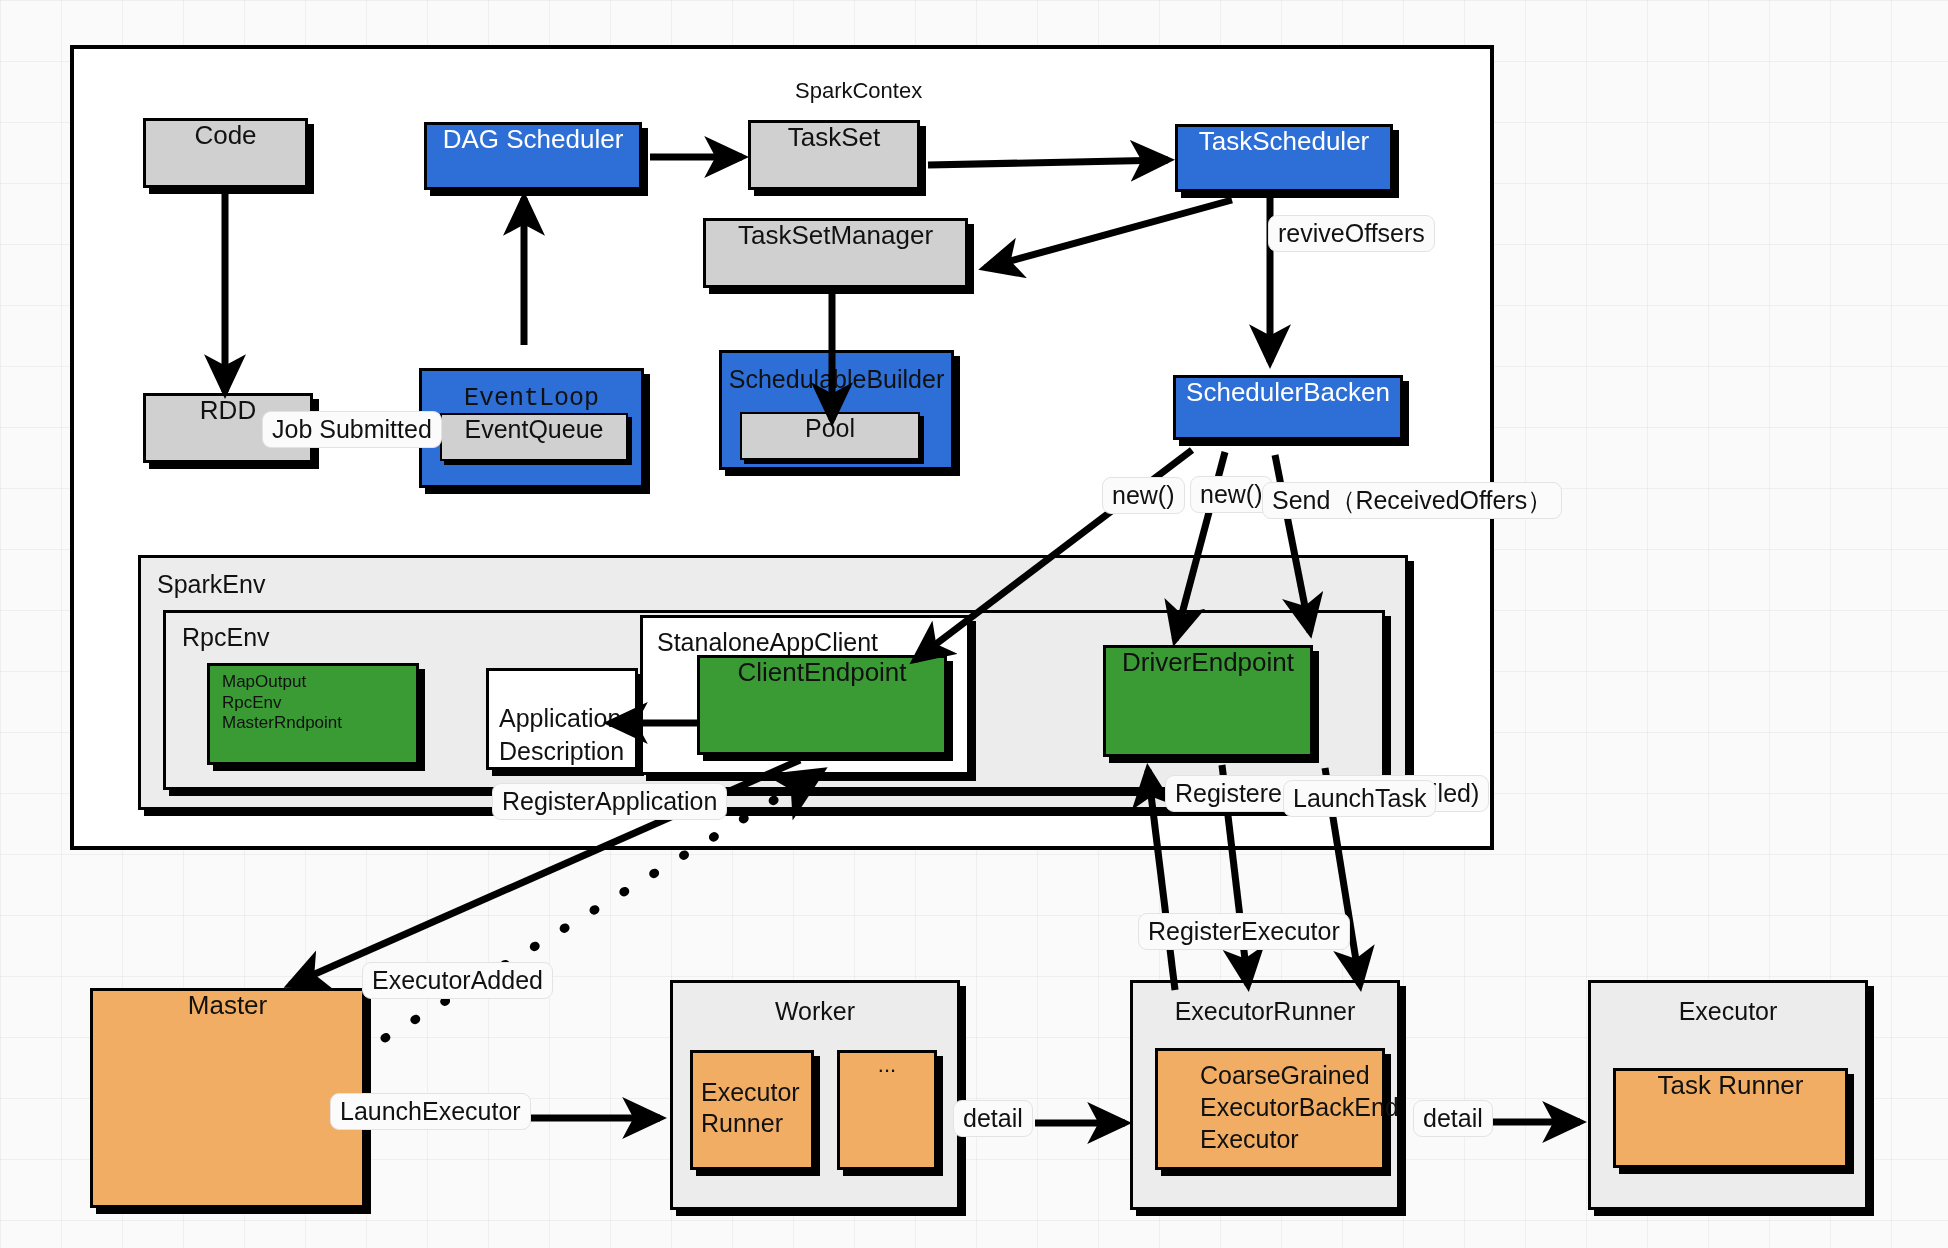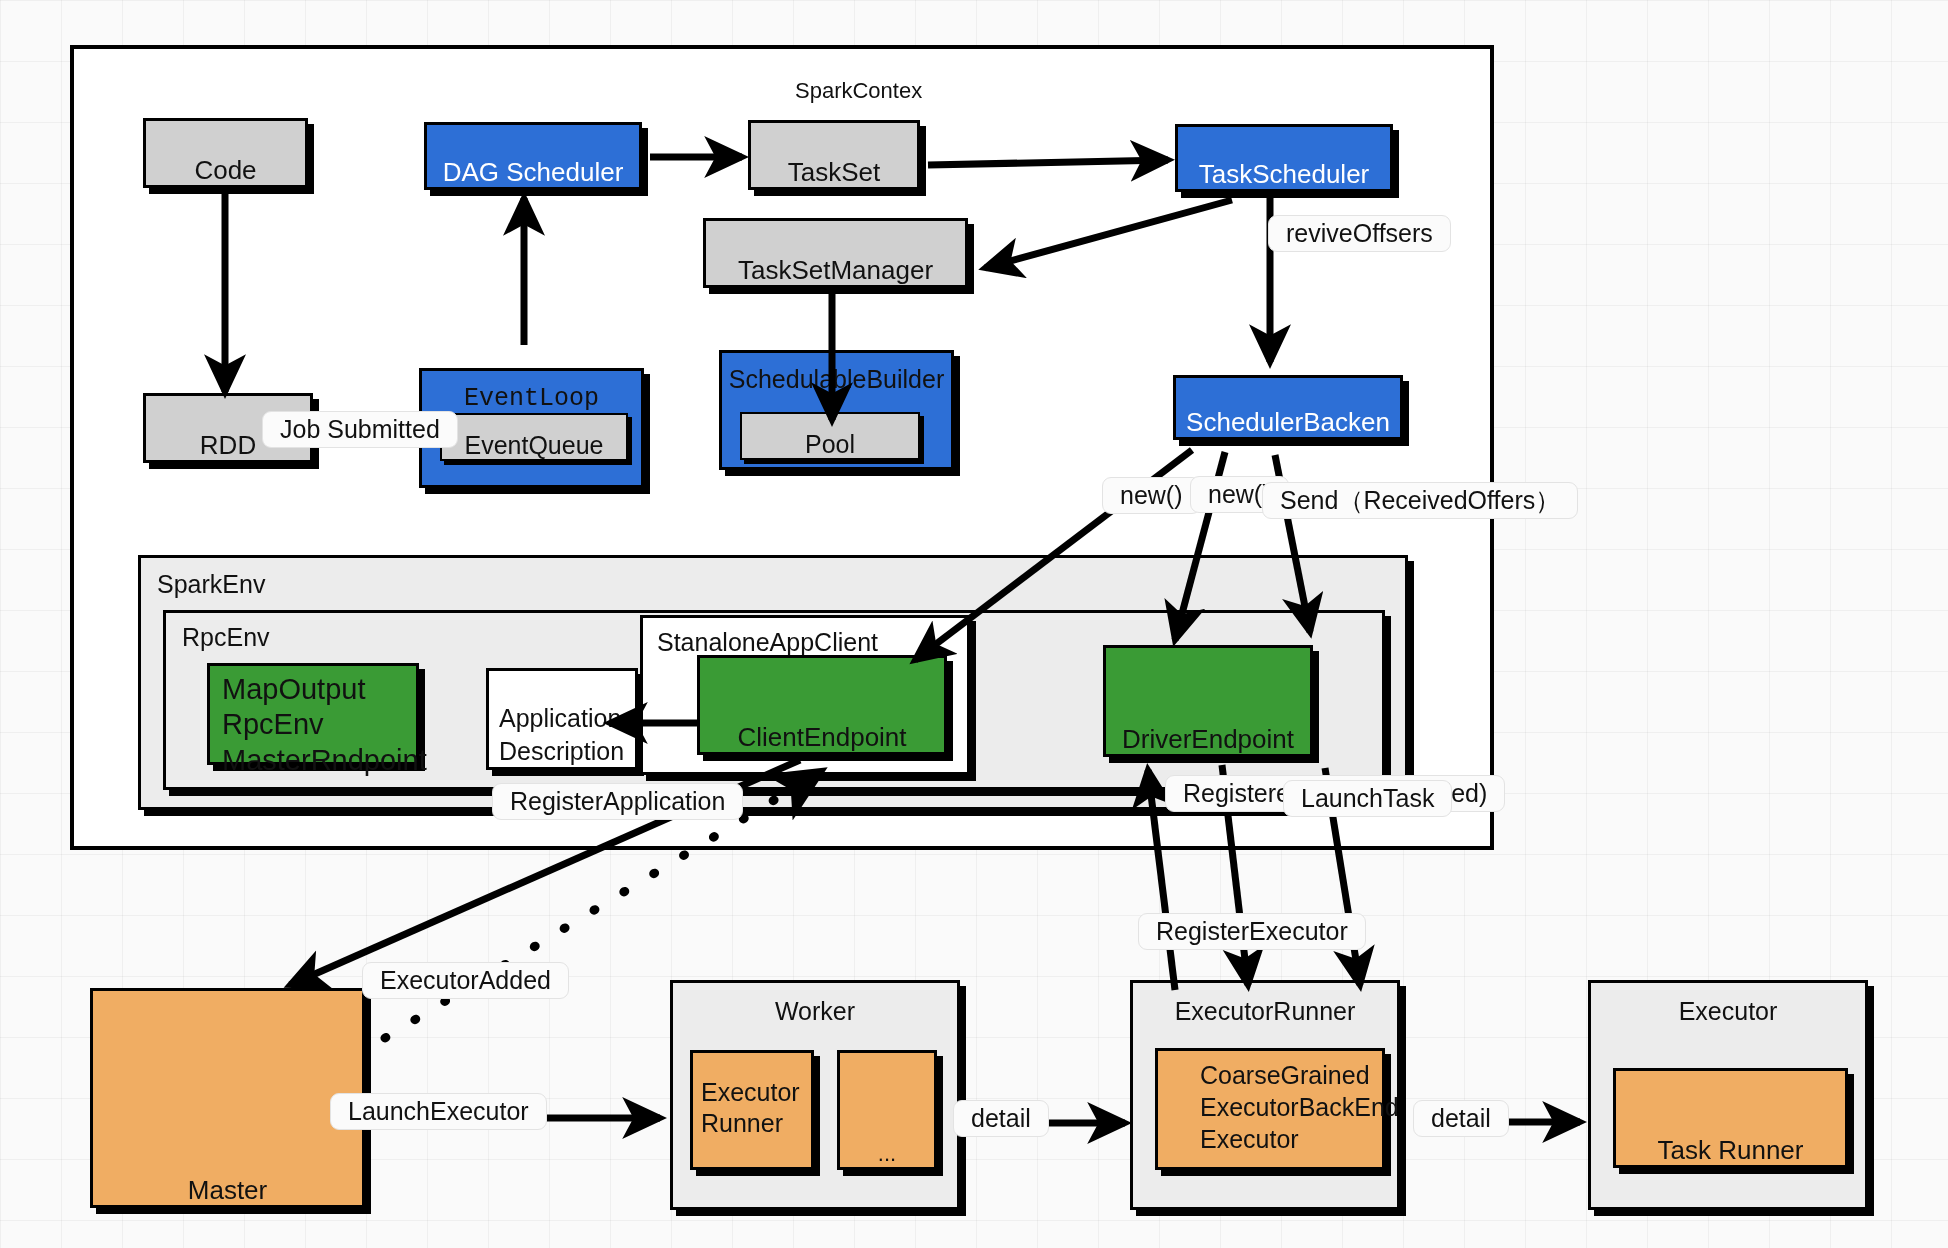--- a/index.html
+++ b/index.html
@@ -11,21 +11,21 @@
       linear-gradient(to right, rgba(0,0,0,0.045) 1px, transparent 1px),
       linear-gradient(to bottom, rgba(0,0,0,0.045) 1px, transparent 1px);
     background-size:61px 61px;
   }
 
   
   .box{
     position:absolute;box-sizing:border-box;
     border:3px solid #000;
     box-shadow:6px 6px 0 0 #000;
-    display:flex;align-items:flex-end;justify-content:center;
+    display:flex;align-items:flex-start;justify-content:center;
     text-align:center;
     font-size:26px;color:#111;
     line-height:1.12;
   }
   .box.thin{border-width:2px;box-shadow:4px 4px 0 0 #000;}
   .grey{background:#d0d0d0;}
   .blue{background:#2d6fd6;color:#fff;}
   .blue.dark-text{color:#111;}
   .green{background:#3a9b35;color:#111;}
   .orange{background:#f0ad63;color:#111;}
@@ -36,21 +36,21 @@
   .container{
     align-items:flex-start;justify-content:flex-start;
   }
   .ctitle{
     position:absolute;font-size:25px;color:#111;white-space:nowrap;
   }
 
   
   .elabel{
     position:absolute;background:#fbfbfb;border:1px solid #e3e3e3;
-    border-radius:9px;padding:5px 17px;font-size:25px;color:#111;
+    border-radius:9px;padding:5px 9px;font-size:25px;color:#111;
     white-space:nowrap;line-height:1;z-index:40;
   }
 
   
   svg.edges{position:absolute;left:0;top:0;width:1948px;height:1248px;
             pointer-events:none;z-index:20;}
   svg.edges-under{z-index:5;}
 
   .sc-frame{
     position:absolute;background:#fff;border:4px solid #000;
@@ -156,21 +156,21 @@
 </div>
 
 <div class="box panel container" style="left:138px;top:555px;width:1270px;height:255px;">
   <span class="ctitle" style="left:16px;top:12px;">SparkEnv</span>
 </div>
 <div class="box panel container" style="left:163px;top:610px;width:1222px;height:180px;">
   <span class="ctitle" style="left:16px;top:10px;">RpcEnv</span>
 </div>
 
 <div class="box green container" style="left:207px;top:663px;width:212px;height:102px;padding:6px 0 0 12px;">
-  <div style="text-align:left;font-size:29px;line-height:1.22;">
+  <div style="text-align:left;font-size:17px;line-height:1.22;">
     <div>MapOutput</div>
     <div>RpcEnv</div>
     <div>MasterRndpoint</div>
   </div>
 </div>
 
 <div class="box white container" style="left:486px;top:668px;width:152px;height:102px;padding:14px 0 0 10px;align-items:flex-end;">
   <div style="text-align:left;font-size:25px;line-height:1.3;">
     <div>Application</div>
     <div>Description</div>

